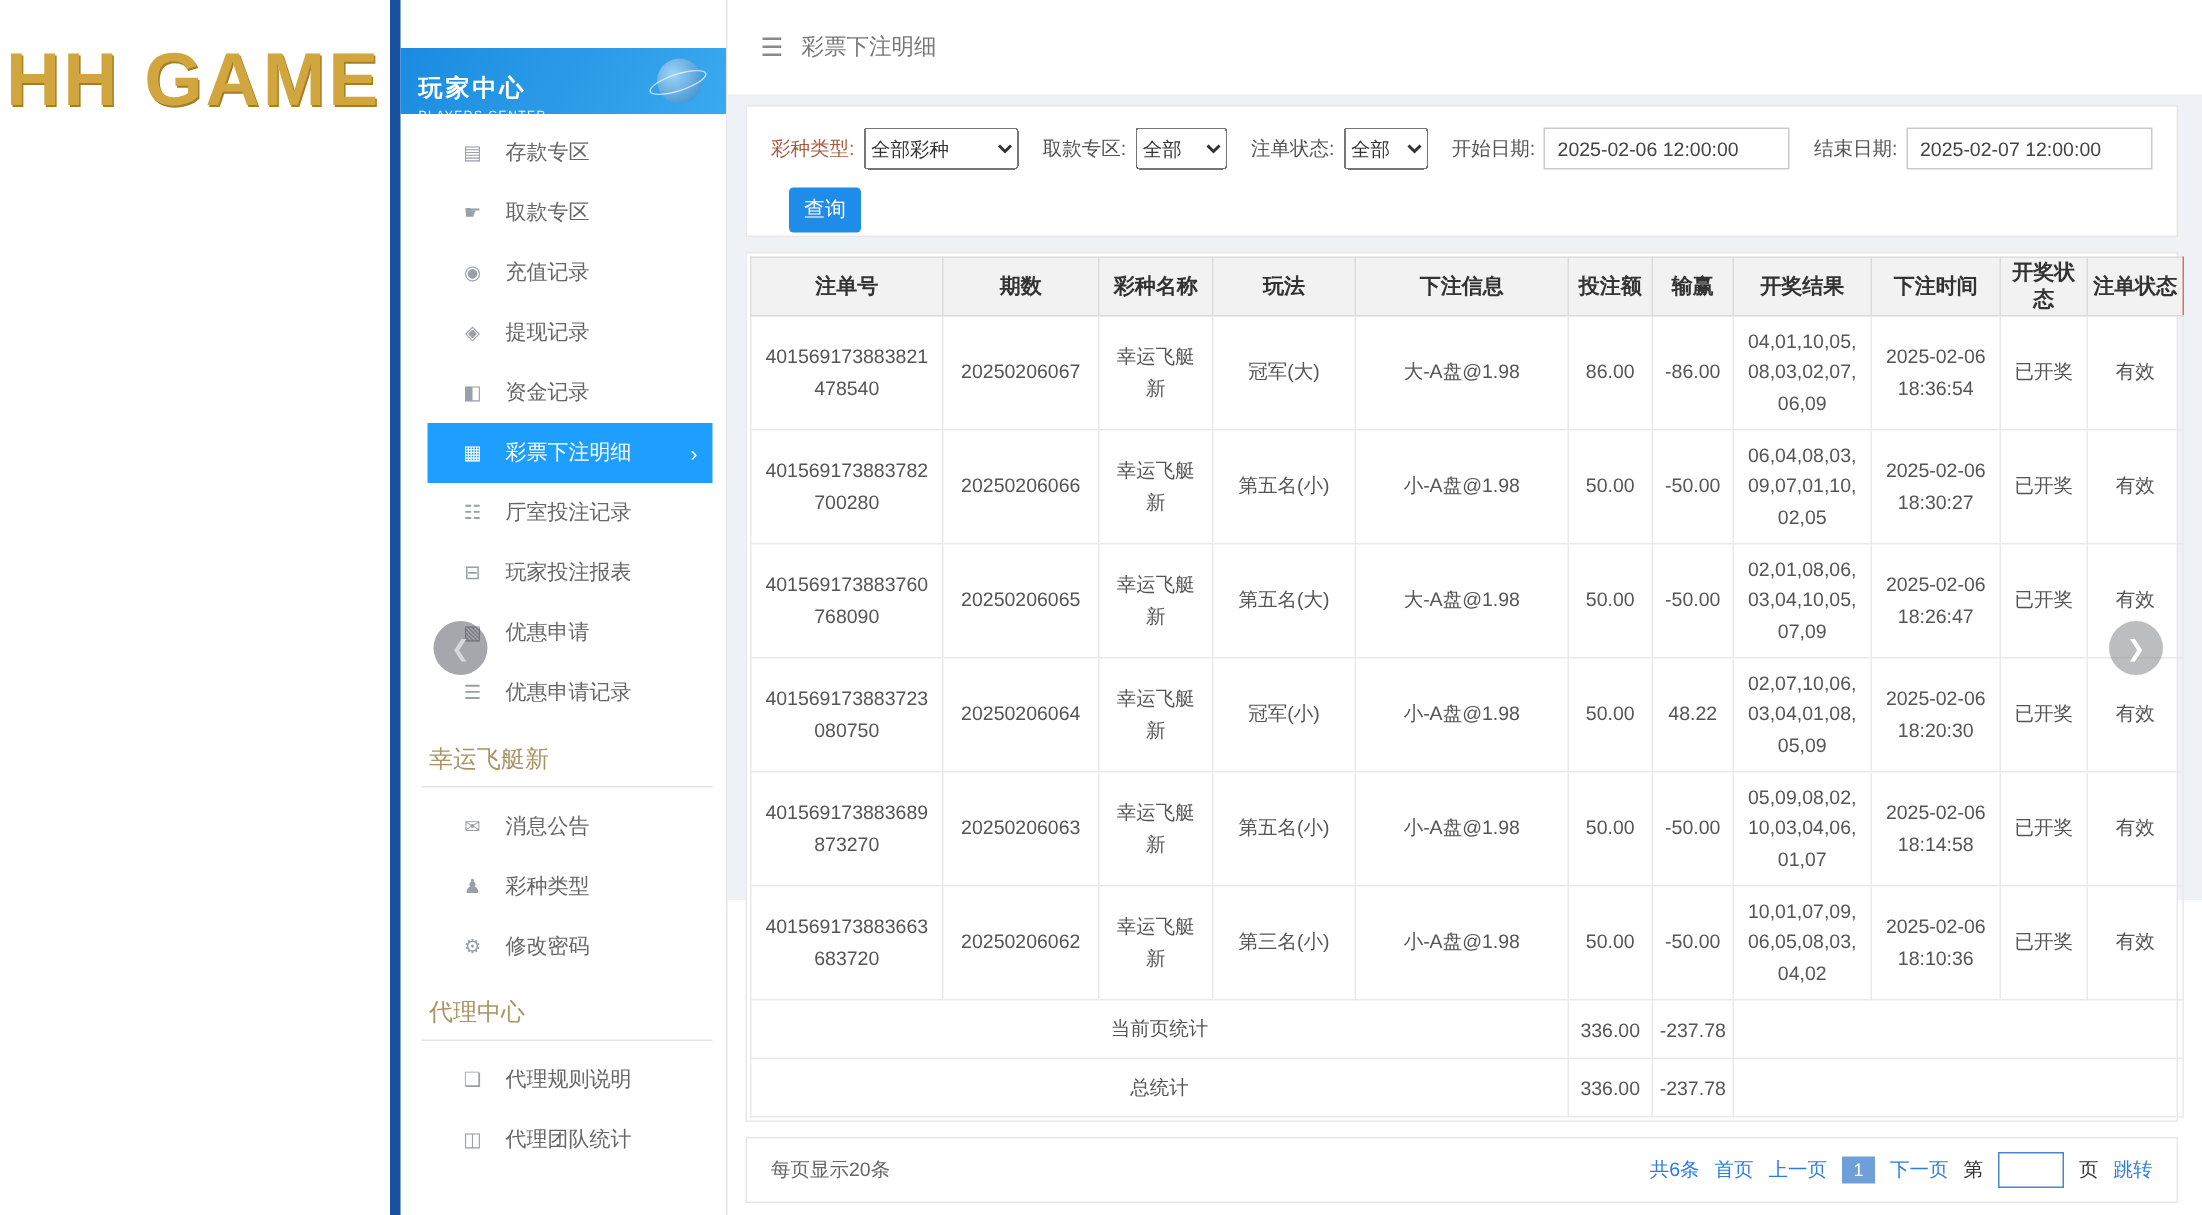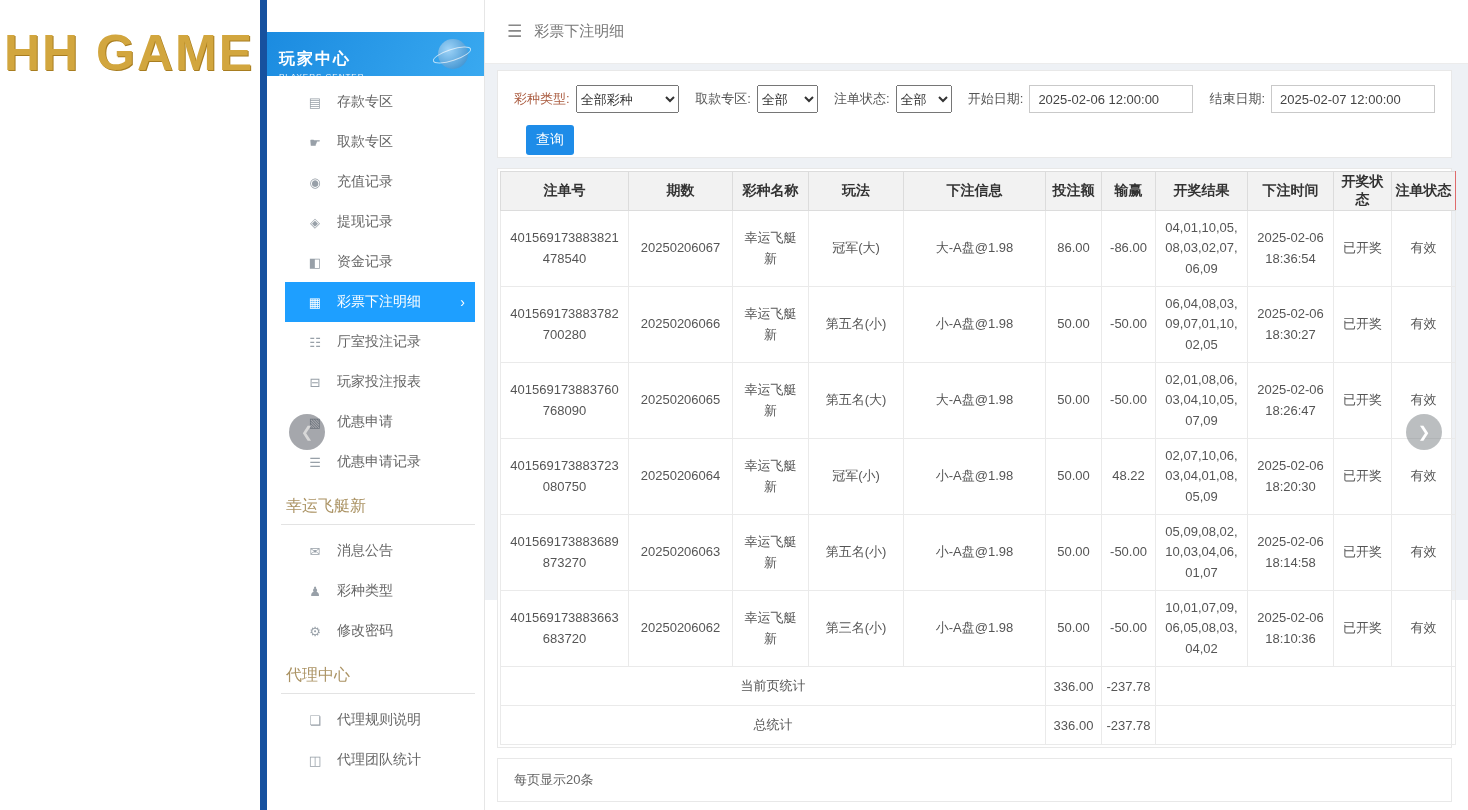--- a/index.html
+++ b/index.html
@@ -334,20 +334,31 @@
           <td>336.00</td>
           <td>-237.78</td>
           <td colspan="4"></td>
         </tr>
       </tfoot>
     </table>
   </div>
 
   <div class="card pagination-card">
     <span class="page-size">每页显示20条</span>
+    <div class="pager">
+      <span class="page-total">共6条</span>
+      <a>首页</a>
+      <a>上一页</a>
+      <span class="page-current">1</span>
+      <a>下一页</a>
+      <span>第</span>
+      <input class="jump-input" value="" style="">
+      <span>页</span>
+      <a>跳转</a>
+    </div>
   </div>
 </div>
 
 <div class="arrow arrow-left">
   <span>❮</span>
 </div>
 <div class="arrow arrow-right">
   <span>❯</span>
 </div>
 

